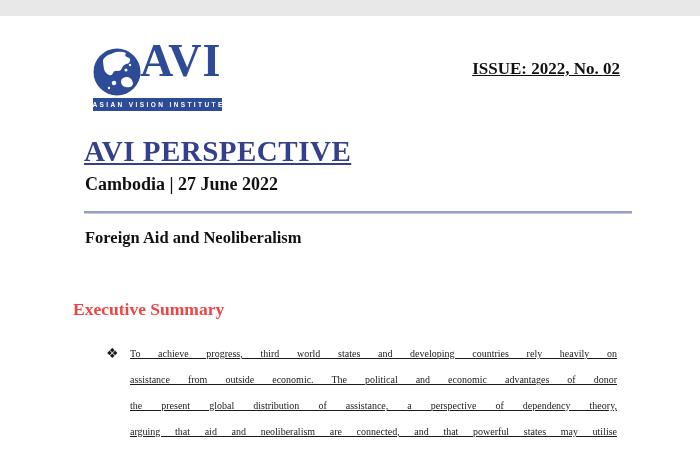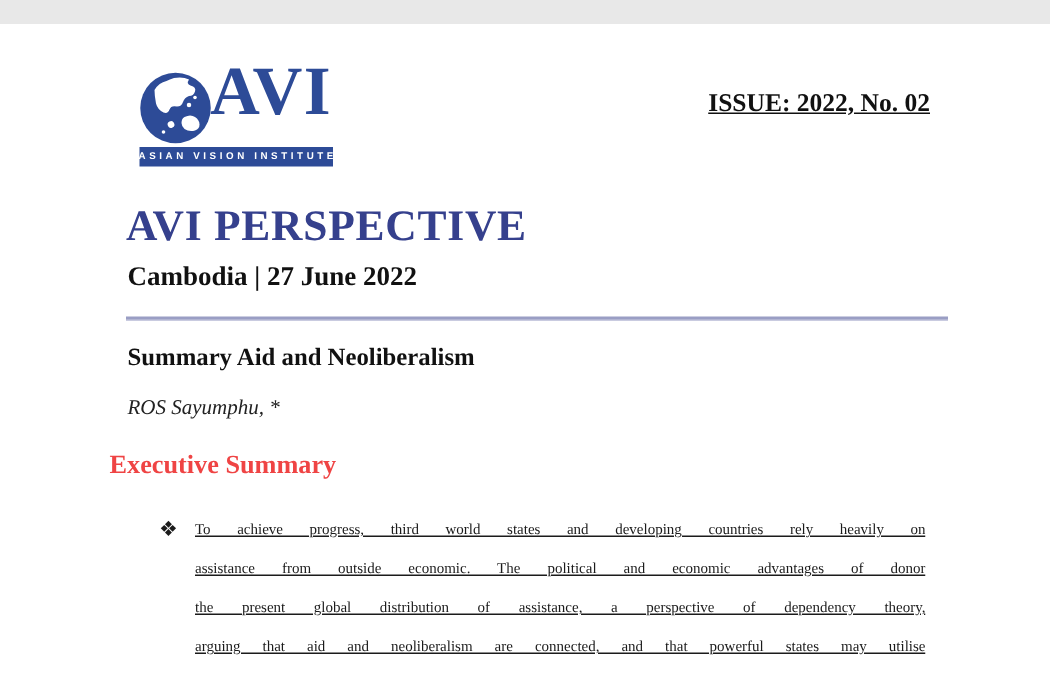--- a/index.html
+++ b/index.html
@@ -33,21 +33,21 @@
   .issue{
     position:absolute;top:43px;right:80px;
     font-size:17px;font-weight:bold;color:#111111;
     white-space:nowrap;
     text-decoration:underline;
   }
   
   .masthead-title{
     position:absolute;left:84px;top:119px;
     font-size:29px;font-weight:bold;color:#35408d;
-    letter-spacing:0.5px;white-space:nowrap;
+    letter-spacing:0.5px;white-space:nowrap;text-decoration:underline;
   }
   .dateline{
     position:absolute;left:85px;top:158px;
     font-size:18px;font-weight:bold;color:#111111;
     white-space:nowrap;
   }
   .divider{
     position:absolute;left:84px;top:195px;width:548px;height:2px;
     background:#9a9ec4;border-bottom:1px solid #c9cbe0;
   }
@@ -102,22 +102,21 @@
   <div class="logo-bar">
     <span>ASIAN VISION INSTITUTE</span>
   </div>
 
   <div class="issue">ISSUE: 2022, No. 02</div>
 
   <div class="masthead-title">AVI PERSPECTIVE</div>
   <div class="dateline">Cambodia | 27 June 2022</div>
   <div class="divider"></div>
 
-  <div class="article-title">Summary Aid and Neoliberalism</div>
-  <div class="author">ROS Sayumphu, *</div>
+  <div class="article-title">Foreign Aid and Neoliberalism</div>
   <div class="section-heading">Executive Summary</div>
 
   <div class="bullet-glyph">❖</div>
 
   <div class="summary-lines">
     <div class="jline">To achieve progress, third world states and developing countries rely heavily on</div>
     <div class="jline">assistance from outside economic. The political and economic advantages of donor</div>
     <div class="jline">the present global distribution of assistance, a perspective of dependency theory,</div>
     <div class="jline">arguing that aid and neoliberalism are connected, and that powerful states may utilise</div>
   </div>

